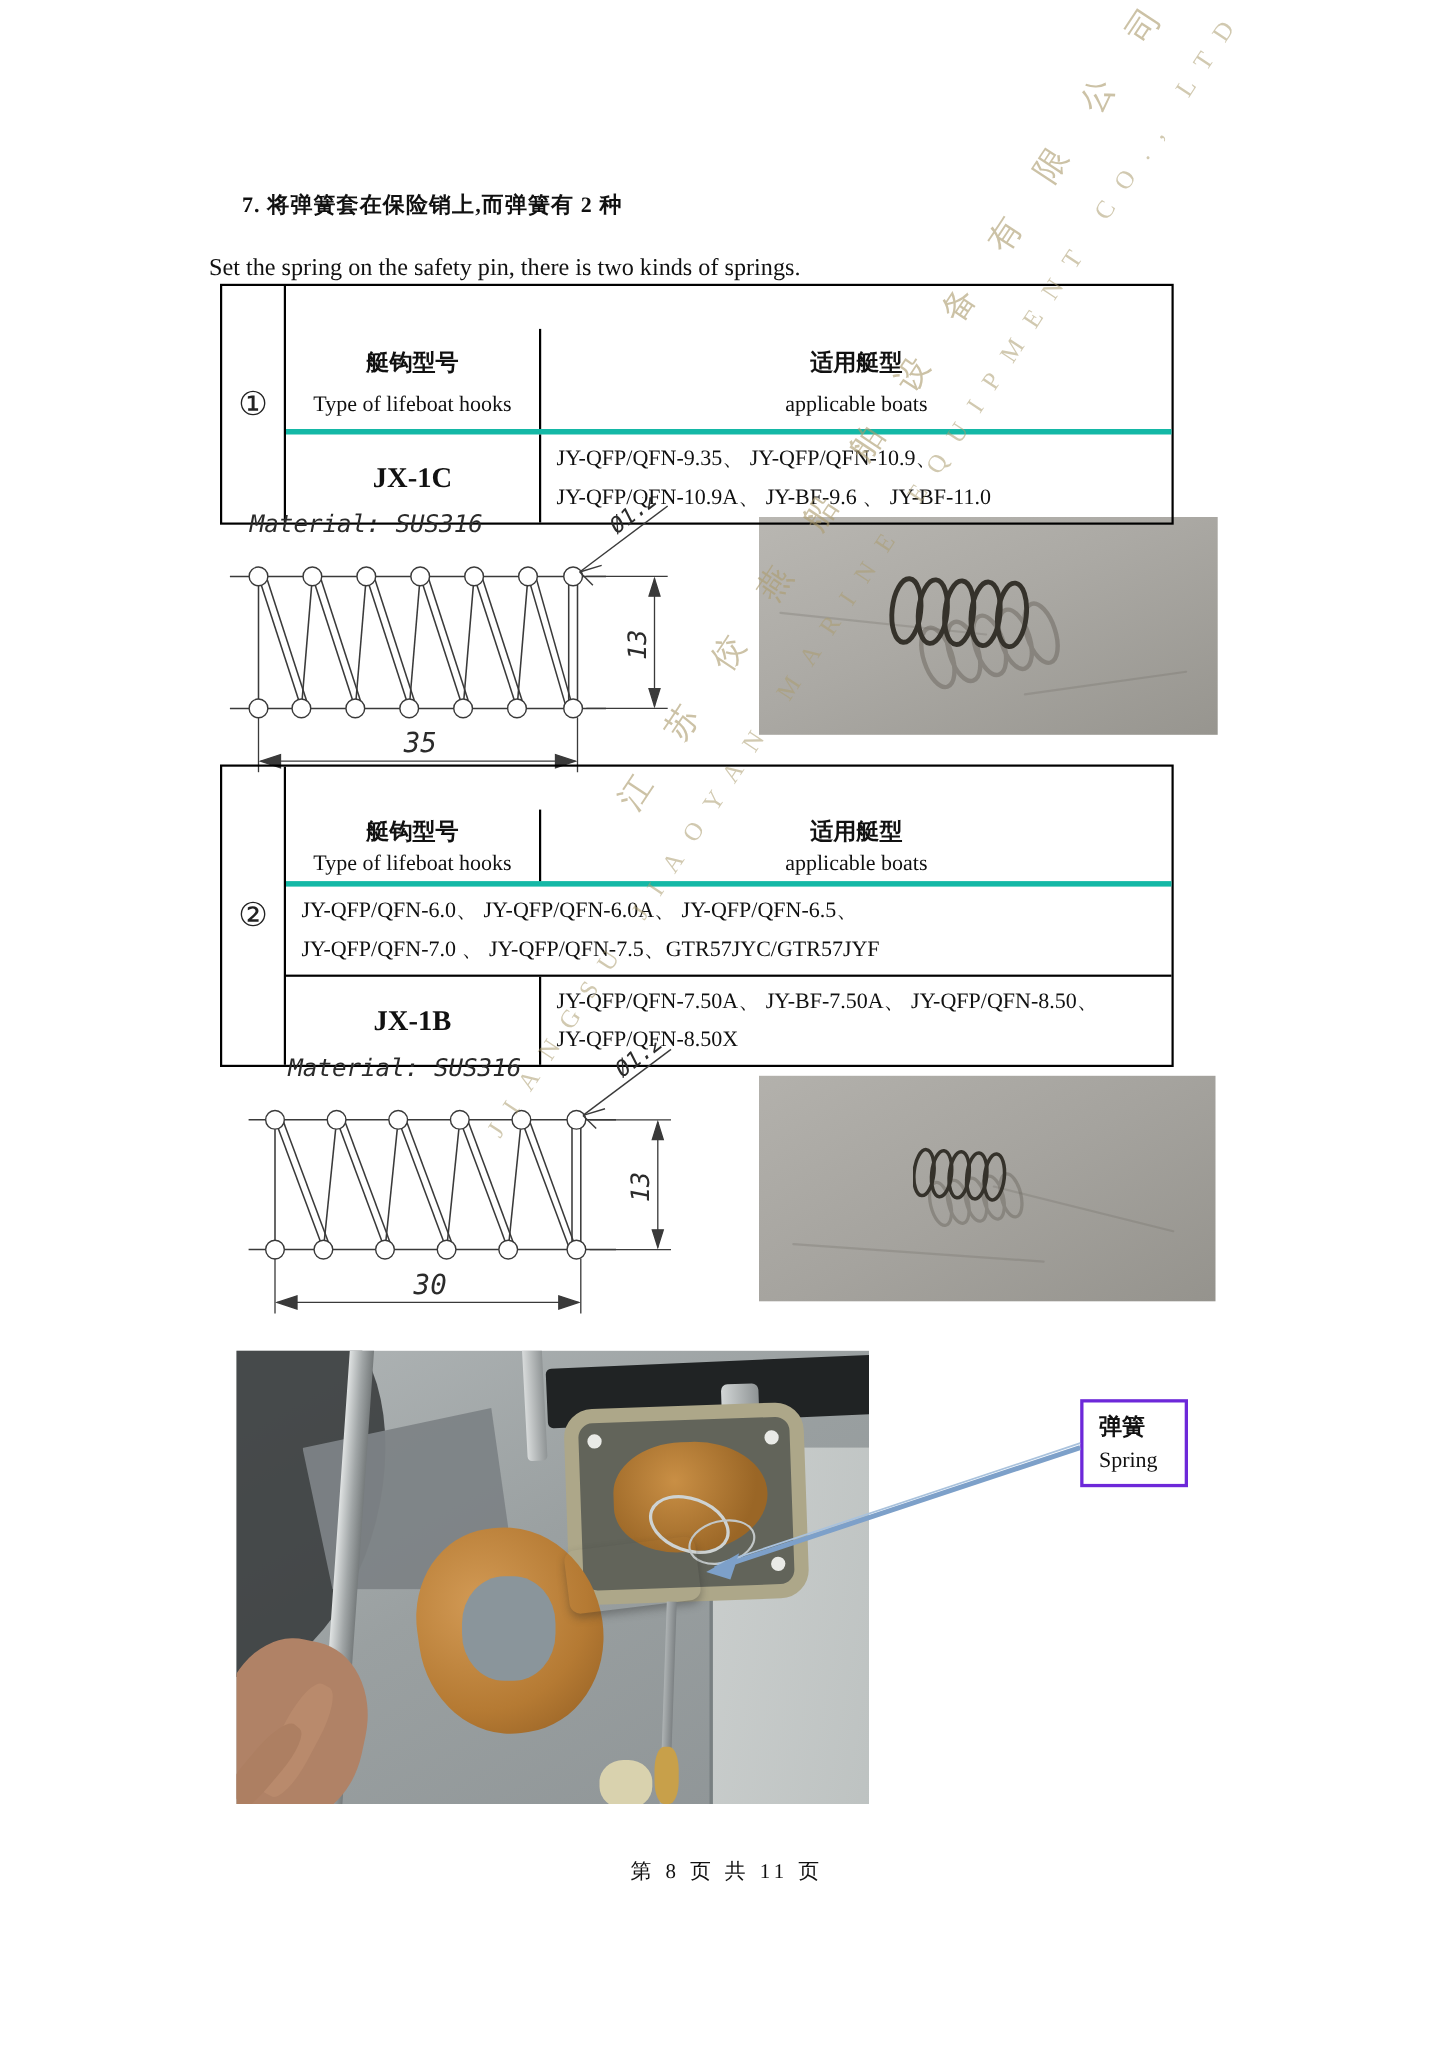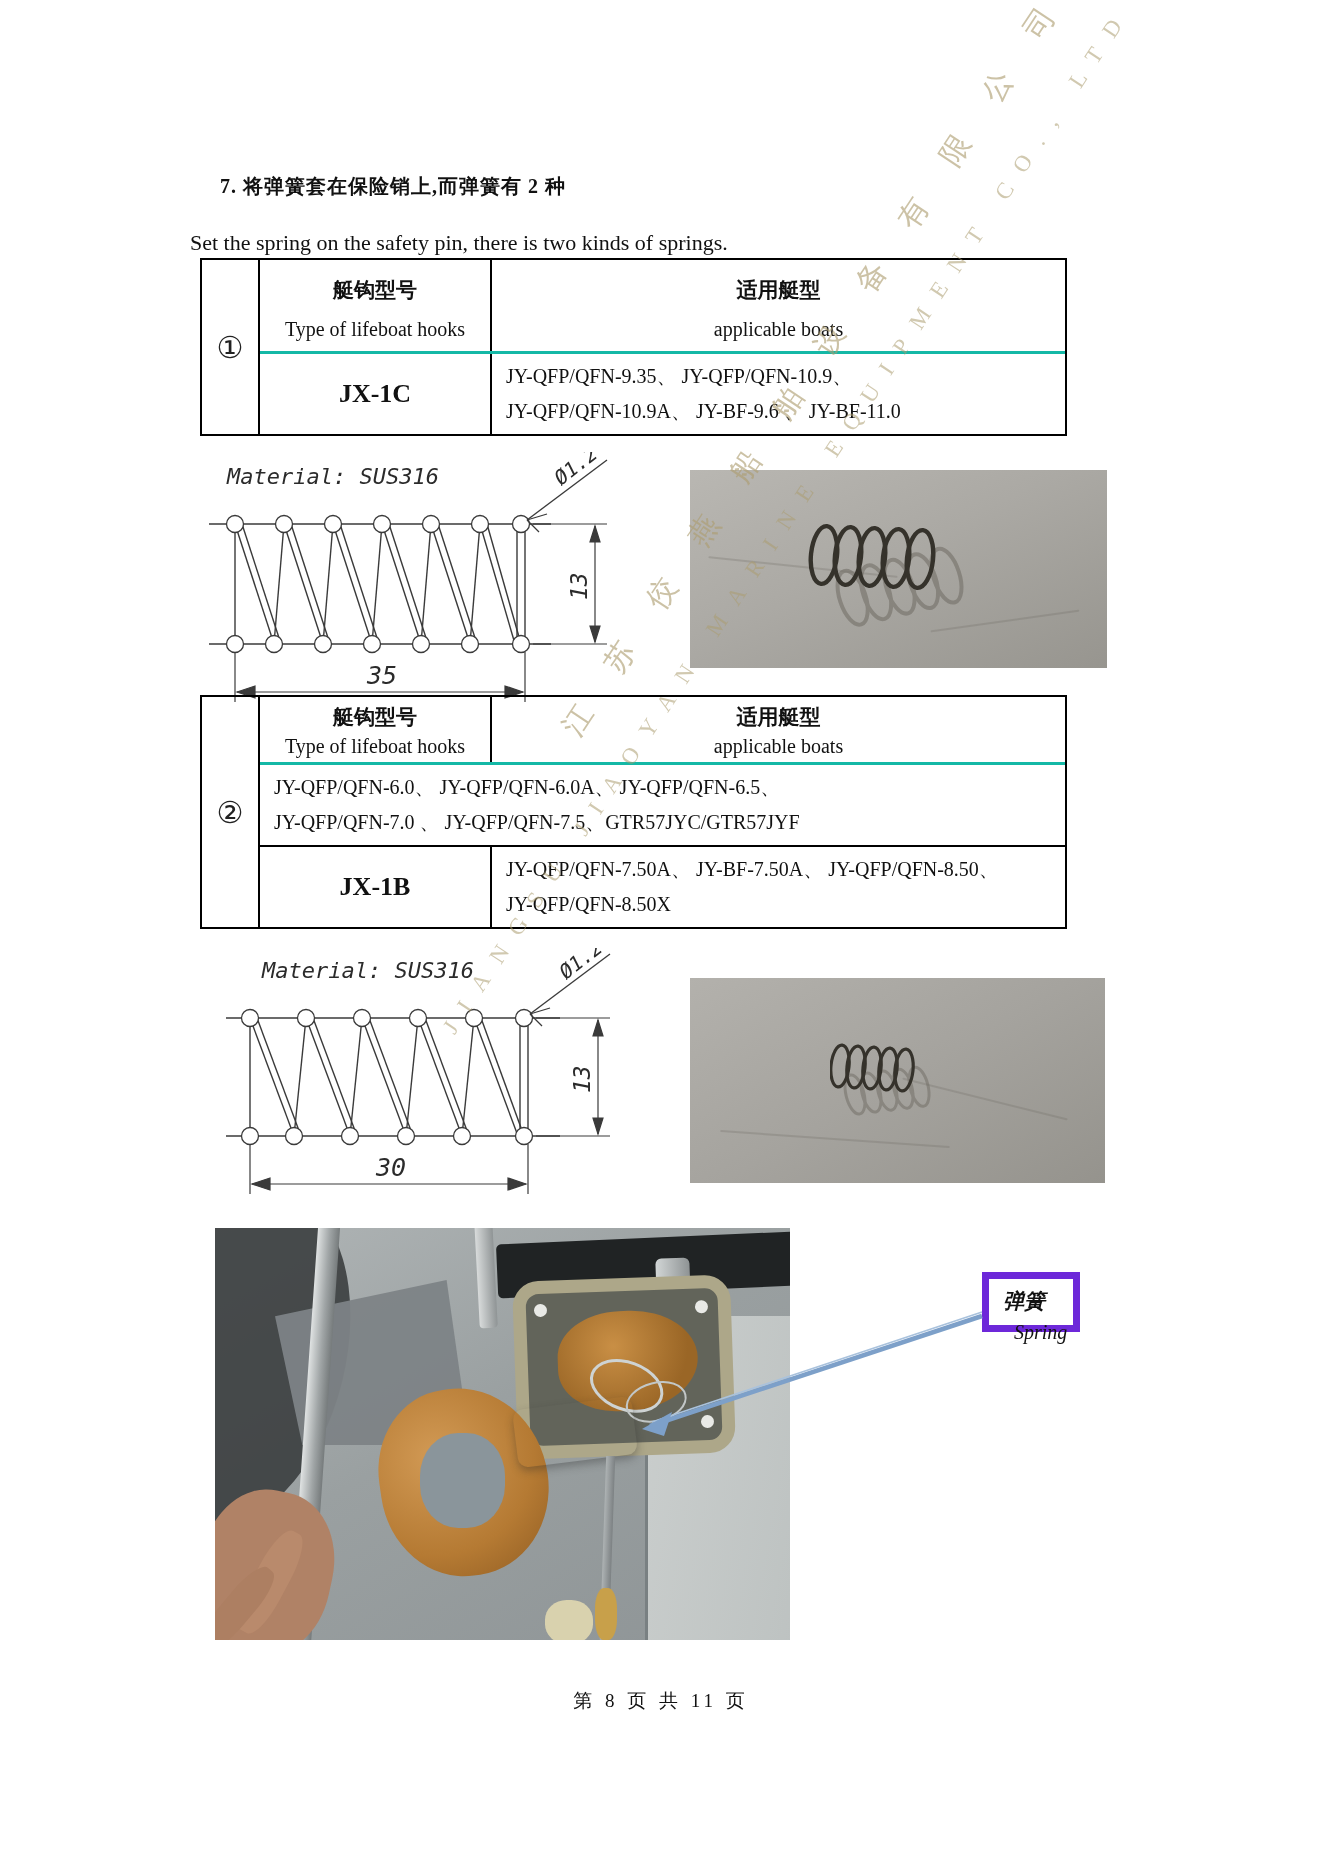--- a/index.html
+++ b/index.html
@@ -11,21 +11,21 @@
   .h-en{left:190px;top:230px;font-size:22px;}
   
   .tbl{display:flex;border:2px solid #000;background:transparent;z-index:2;}
   .tbl-idx{width:56px;border-right:2px solid #000;display:flex;align-items:center;justify-content:center;
            font-size:30px;font-family:"DejaVu Sans",sans-serif;color:#222;}
   .tbl-body{flex:1;display:flex;flex-direction:column;}
   .tr{display:flex;}
   .td{box-sizing:border-box;}
   .c1{width:232px;border-right:2px solid #000;text-align:center;}
   .c2{flex:1;}
-  .thead{border-bottom:3px solid #14b8a6;}
+  .thead{border-bottom:5px solid #14b8a6;margin-top:39px;}
   .thead .cn{font-size:21px;font-weight:bold;}
   .thead .en{font-size:20px;}
   .t1 .thead .td{padding-top:16px;padding-bottom:10px;}
   .t1 .thead .cn{margin-bottom:14px;}
   .t2 .thead .td{padding-top:6px;padding-bottom:4px;}
   .t2 .thead .cn{margin-bottom:4px;}
   .hook{display:flex;align-items:center;justify-content:center;font-weight:bold;font-size:26px;}
   .boats{padding:5px 6px 5px 14px;font-size:20px;line-height:35px;}
   .row2{border-top:2px solid #000;justify-content:space-between;}
   
@@ -35,24 +35,24 @@
   .photo2{left:690px;top:978px;width:415px;height:205px;
           background:linear-gradient(150deg,#b3b1ac 0%,#a5a39e 50%,#95938d 100%);}
   .scratch{position:absolute;background:rgba(110,108,100,.28);height:2px;border-radius:2px;}
   
   .photo3{left:215px;top:1228px;width:575px;height:412px;background:linear-gradient(150deg,#b0b5b6 0%,#9aa0a1 45%,#8e9496 100%);}
   .p3{position:absolute;}
   
   .drawsvg text{fill:#2b2b2b;}
   .dim{font-family:"DejaVu Sans Mono",monospace;font-style:italic;}
   
-  .callout{left:982px;top:1272px;width:98px;height:60px;border:7px solid #6d28d9;background:#fff;z-index:4;
-           padding:8px 0 0 14px;box-sizing:border-box;font-style:italic;}
+  .callout{left:982px;top:1272px;width:98px;height:80px;border:3px solid #6d28d9;background:#fff;z-index:4;
+           padding:8px 0 0 14px;box-sizing:border-box;}
   .callout .cn{font-size:21px;font-weight:bold;margin-bottom:6px;}
-  .callout .en{font-size:20px;margin-left:11px;}
+  .callout .en{font-size:20px;}
   
   .footer{left:0;right:0;top:1688px;text-align:center;font-size:19px;letter-spacing:4px;z-index:2;}
   
   .wm{left:-340px;top:690px;width:1880px;transform:rotate(-56.5deg);z-index:6;pointer-events:none;
       text-align:right;padding-right:40px;box-sizing:border-box;}
   .wm .cn{font-size:30px;letter-spacing:46px;color:rgba(172,156,112,.62);}
   .wm .en{font-size:23px;letter-spacing:17px;margin-top:30px;color:rgba(172,156,112,.55);
           font-family:"Liberation Serif",serif;}
   .overlay{left:0;top:0;width:1322px;height:1871px;z-index:7;pointer-events:none;}
 </style>

